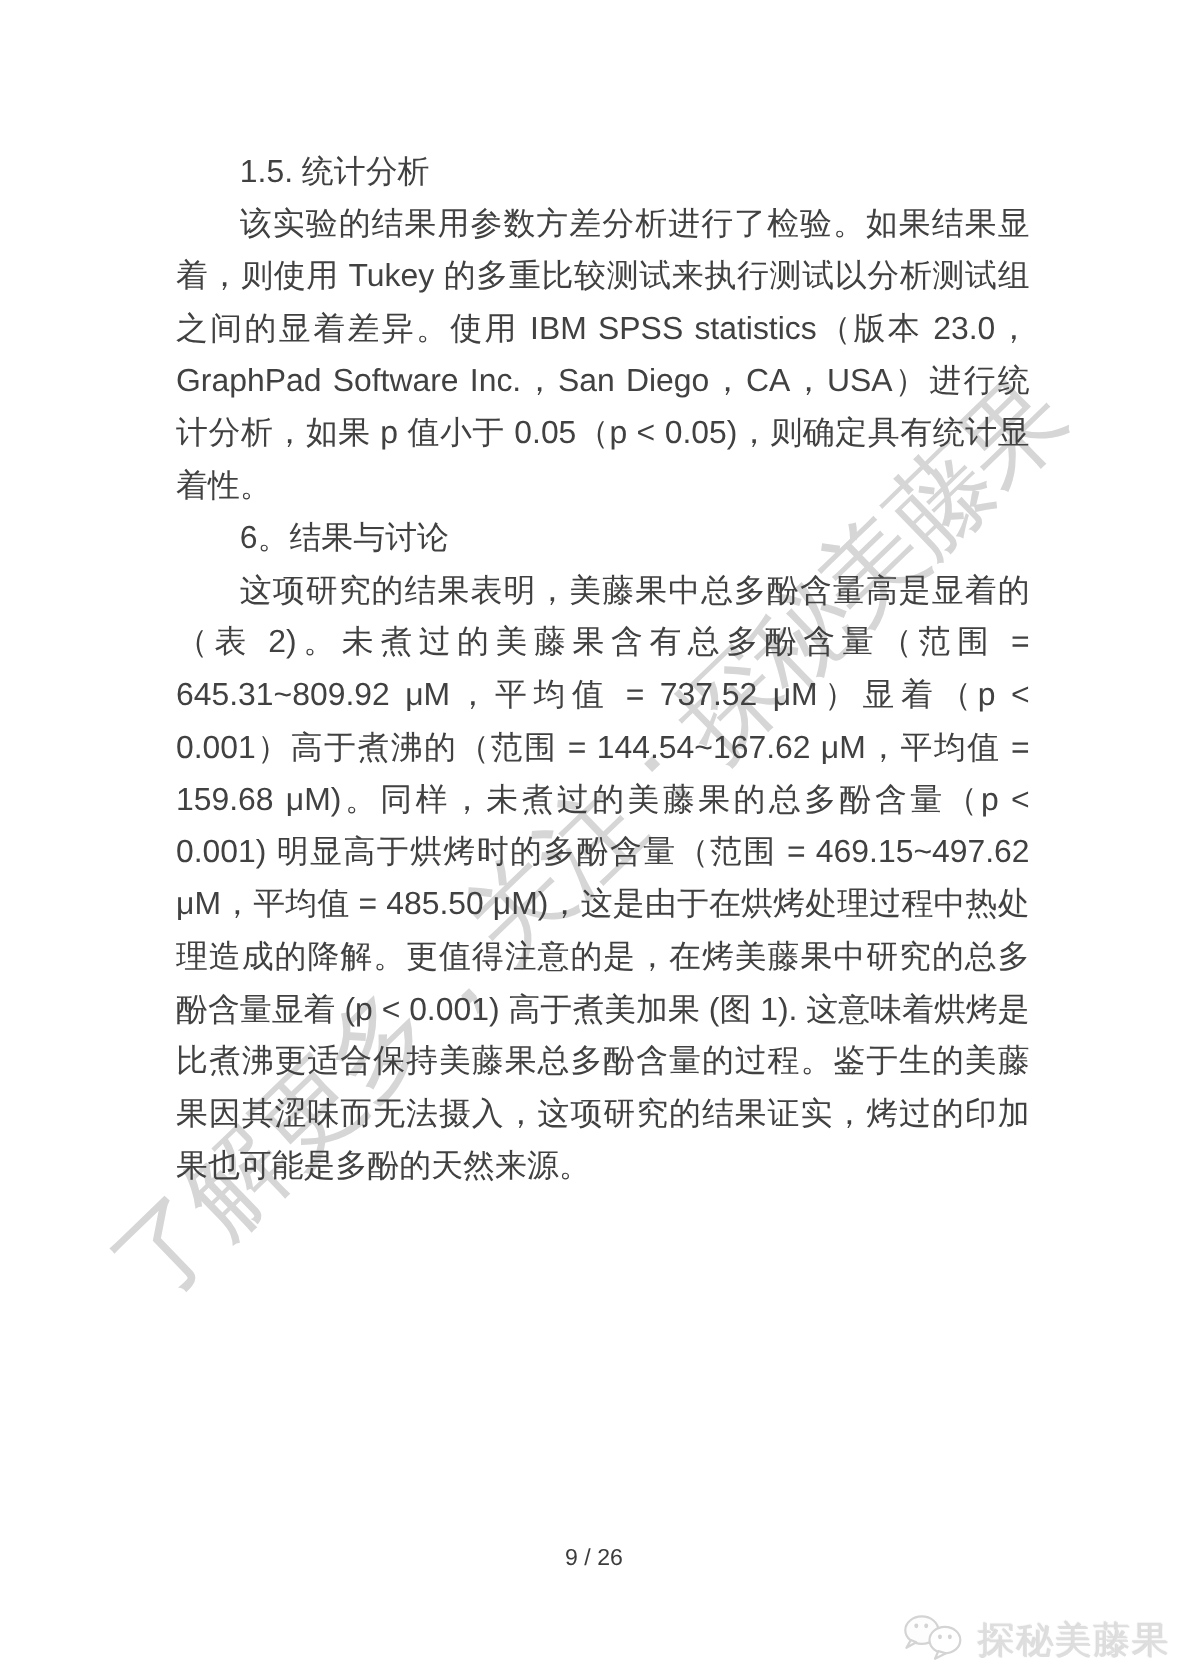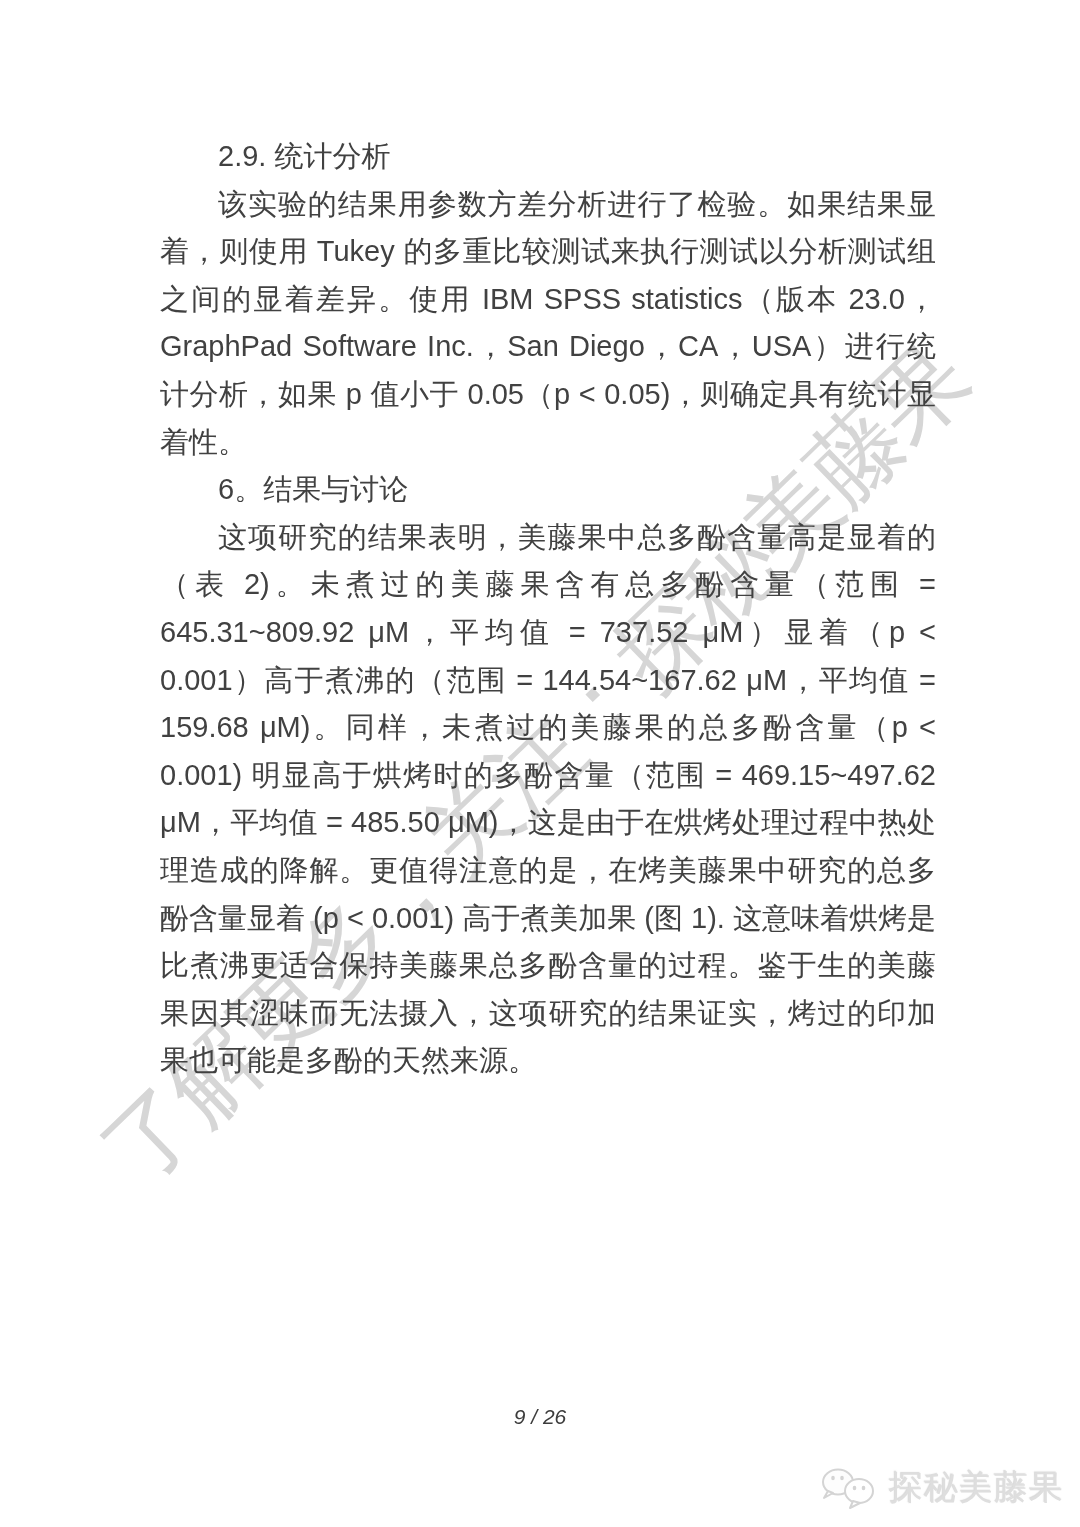--- a/index.html
+++ b/index.html
@@ -63,30 +63,29 @@
   
   .page-number {
     position: absolute;
     left: 0;
     right: 0;
     top: 1405px;
     text-align: center;
     font-size: 21px;
     color: #3c3c3c;
     z-index: 1;
-    font-style: italic;
   }
 
   
   .brand {
     position: absolute;
     right: 16px;
     bottom: 12px;
     display: flex;
-    align-items: flex-start;
+    align-items: flex-end;
     gap: 6px;
     z-index: 1;
   }
   .brand .brand-label {
     font-size: 34px;
     letter-spacing: 1px;
     color: #dedede;
     text-shadow: -1px -1px 1px rgba(185,185,185,.55), 1px 1px 1px #ffffff;
     user-select: none;
   }
@@ -97,21 +96,21 @@
   }
 </style>
 </head>
 <body>
 
 <div class="page">
 
   <div class="watermark-diagonal">了解更多，关注：探秘美藤果</div>
 
   <main class="content">
-    <h2 class="doc-heading">2.9. 统计分析</h2>
+    <h2 class="doc-heading">1.5. 统计分析</h2>
     <p class="doc-para">该实验的结果用参数方差分析进行了检验。如果结果显着，则使用 Tukey 的多重比较测试来执行测试以分析测试组之间的显着差异。使用 IBM SPSS statistics（版本 23.0，GraphPad Software Inc.，San Diego，CA，USA）进行统计分析，如果 p 值小于 0.05（p &lt; 0.05)，则确定具有统计显着性。</p>
     <h2 class="doc-heading">6。结果与讨论</h2>
     <p class="doc-para">这项研究的结果表明，美藤果中总多酚含量高是显着的（表 2)。未煮过的美藤果含有总多酚含量（范围 = 645.31~809.92 μM，平均值 = 737.52 μM）显着（p &lt; 0.001）高于煮沸的（范围 = 144.54~167.62 μM，平均值 = 159.68 μM)。同样，未煮过的美藤果的总多酚含量（p &lt; 0.001) 明显高于烘烤时的多酚含量（范围 = 469.15~497.62 μM，平均值 = 485.50 μM)，这是由于在烘烤处理过程中热处理造成的降解。更值得注意的是，在烤美藤果中研究的总多酚含量显着 (p &lt; 0.001) 高于煮美加果 (图 1). 这意味着烘烤是比煮沸更适合保持美藤果总多酚含量的过程。鉴于生的美藤果因其涩味而无法摄入，这项研究的结果证实，烤过的印加果也可能是多酚的天然来源。</p>
   </main>
 
   <div class="page-number">9 / 26</div>
 
   <div class="brand">
     <span class="icon-wrap">
       <svg width="64" height="50" viewBox="0 0 64 50" xmlns="http://www.w3.org/2000/svg">

